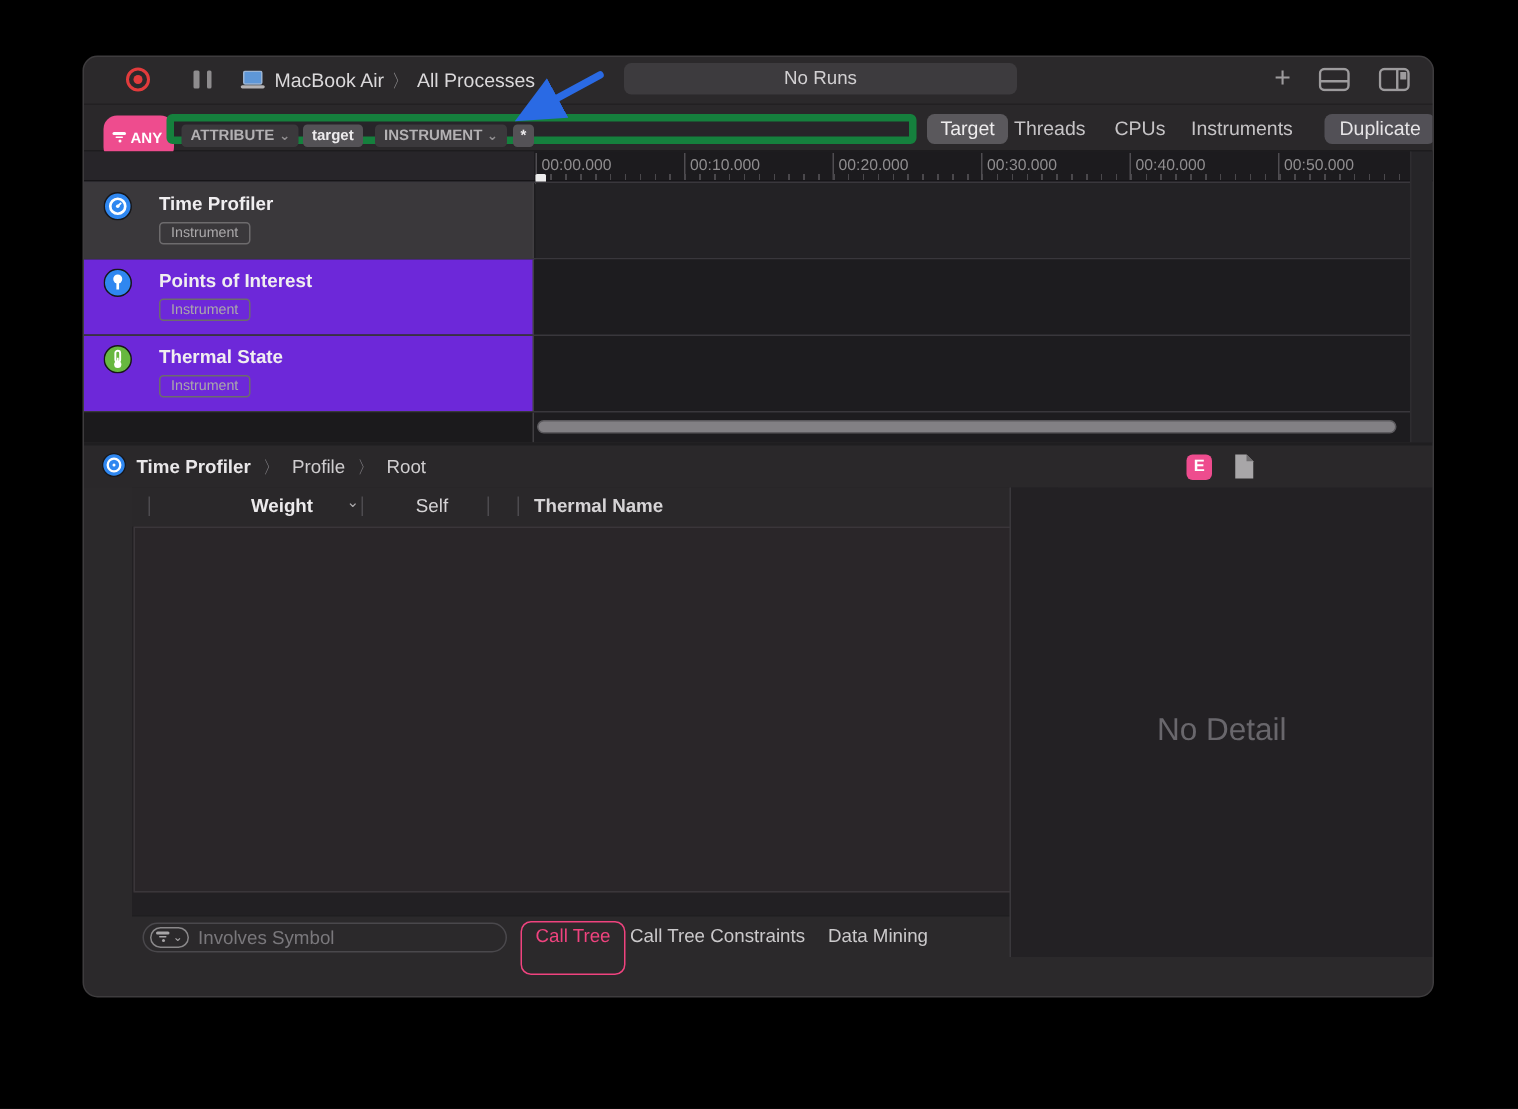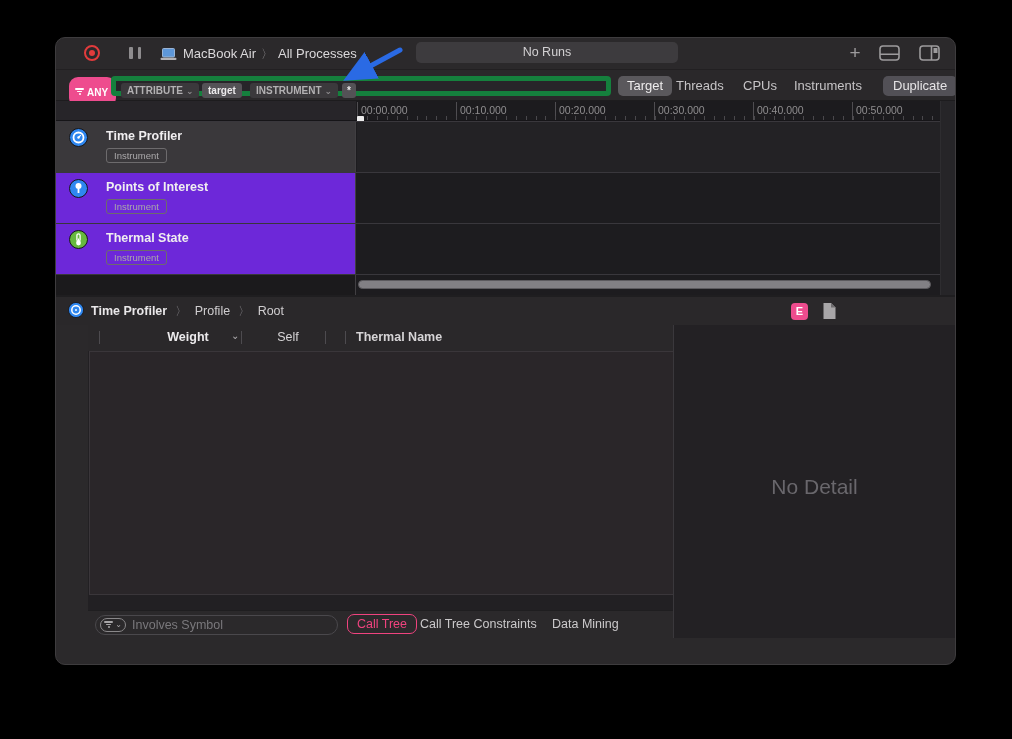--- a/index.html
+++ b/index.html
@@ -88,21 +88,21 @@
   .colheader .self{position:absolute;left:165px;width:70px;text-align:center;top:5px;font-weight:normal;}
   .colheader .symname{position:absolute;left:268px;top:5px;font-weight:bold;}
   .tablebody{position:absolute;left:1px;top:26px;width:604px;height:244px;background:#2a2629;border:1px solid #3a363a;}
   .bottombar{position:absolute;left:0;right:0;bottom:0;height:28px;background:#2b292b;border-top:1px solid #1f1e20;}
   .symfield{position:absolute;left:7px;top:4px;width:243px;height:20px;border:1px solid #4a484c;border-radius:10px;
     display:flex;align-items:center;padding-left:4px;gap:6px;}
   .oicon{width:26px;height:14px;border:1px solid #8a888a;border-radius:7px;display:flex;align-items:center;justify-content:center;gap:2px;}
   .oicon .chv{font-size:8px;color:#a8a6a8;line-height:8px;}
   .oicon .funnel i{background:#a8a6a8;}
   .placeholder{font-size:12.5px;color:#7a787c;}
-  .ctbtn{position:absolute;left:259px;top:3px;height:20px;line-height:18px;padding:0 9px;border:1.5px solid var(--call_tree_pink);
+  .ctbtn{position:absolute;left:259px;top:3px;height:36px;line-height:18px;padding:0 9px;border:1.5px solid var(--call_tree_pink);
     border-radius:7px;color:var(--call_tree_pink);font-size:12.5px;}
   .ctlabel{position:absolute;top:6px;font-size:12.5px;color:#cbc9cb;}
   .rightpane{position:absolute;left:618px;right:0;top:0;bottom:0;background:#232124;}
   .nodetail{position:absolute;left:0;right:0;top:150px;text-align:center;font-size:21px;color:#69676c;}
   .vdivider{position:absolute;left:617px;top:0;bottom:0;width:1px;background:#3a383c;}
   .arrowsvg{position:absolute;left:0;top:0;width:1012px;height:739px;pointer-events:none;}
 </style>
 </head>
 <body>
 

